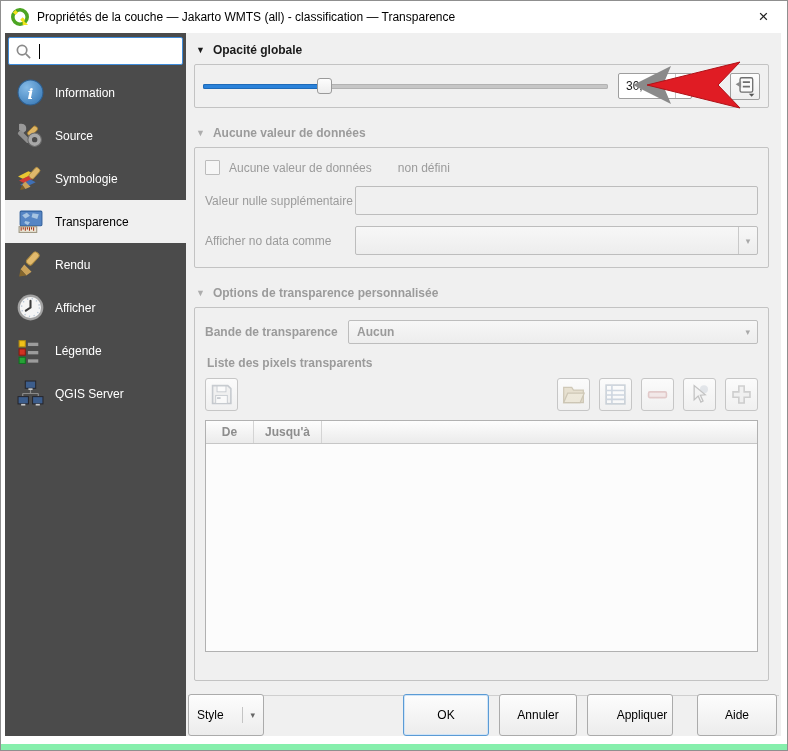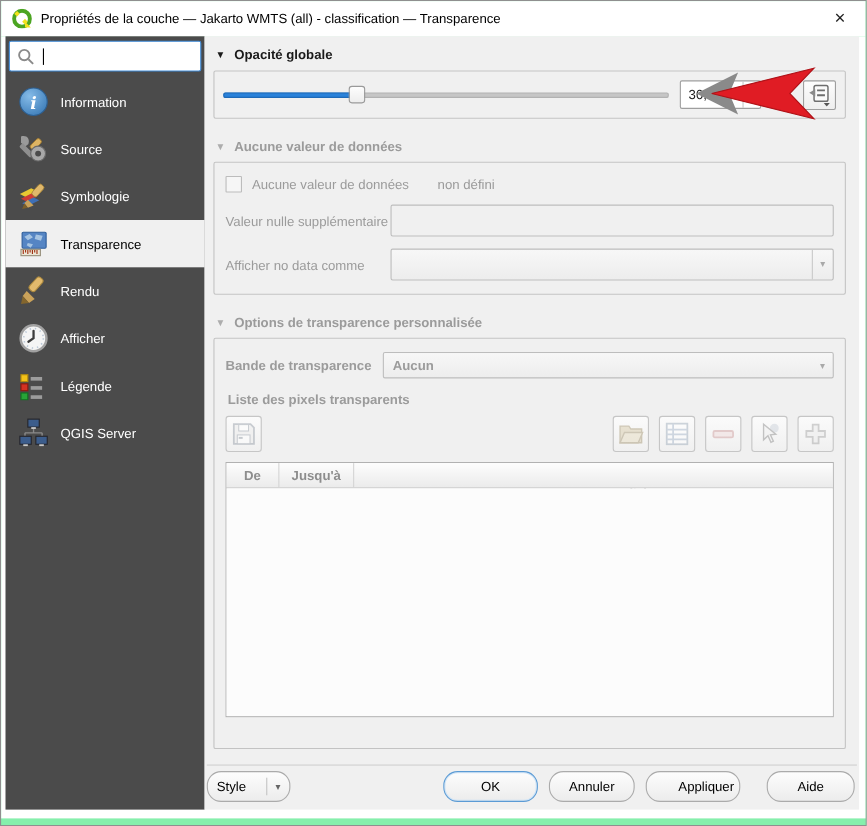--- a/index.html
+++ b/index.html
@@ -68,21 +68,21 @@
   .ptable { flex:1; border:1px solid #b1b1b1; background:#fcfcfc; display:flex; flex-direction:column; }
   .thead { height:23px; display:flex; background:linear-gradient(#fdfdfd,#ebebeb); border-bottom:1px solid #c6c6c6; color:#8d8d8d; }
   .th { display:flex; align-items:center; justify-content:center; border-right:1px solid #d4d4d4; }
   .th:last-child { border-right:none;margin-top:28px; }
   .col-de { width:48px; } .col-jusqua { width:68px; } .col-transp { flex:1; }
   .tbody { flex:1; background:#fcfcfc; }
 
   
   .footer-sep { height:1px; background:#cfcfcf; margin:0 2px; }
   .footer { height:40px; display:flex; align-items:center; padding:0 4px 2px 2px; }
-  .btn { height:28px; background:linear-gradient(#fdfdfd,#ececec); border:1px solid #ababab; border-radius:13px; display:flex; align-items:center; justify-content:center; font-size:12px; color:#000; padding:0 12px; }
+  .btn { height:42px; background:linear-gradient(#fdfdfd,#ececec); border:1px solid #ababab; border-radius:3px; display:flex; align-items:center; justify-content:center; font-size:12px; color:#000; padding:0 12px; }
   .style-btn { width:76px; justify-content:space-between; padding:0 8px; }
   .style-btn .dd { color:#666; font-size:9px; border-left:1px solid #c4c4c4; padding-left:7px; height:16px; display:flex; align-items:center; }
   .footer .spacer { flex:1; }
   .btn-ok { width:86px; border:1px solid #5b9bd5; box-shadow:0 0 0 1px #cfe4f7 inset; }
   .btn-annuler { width:78px; margin-left:10px; }
   .btn-appliquer { width:86px; margin-left:10px;padding-left:36px; }
   .btn-aide { width:80px; margin-left:24px; }
 
   .annot-arrow { position:absolute; left:618px; top:56px; pointer-events:none; z-index:50; }
 </style>

